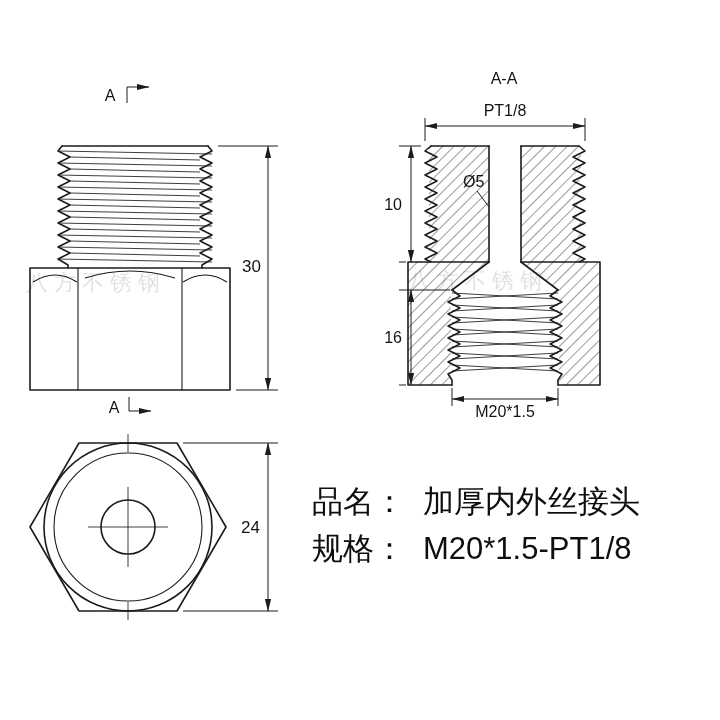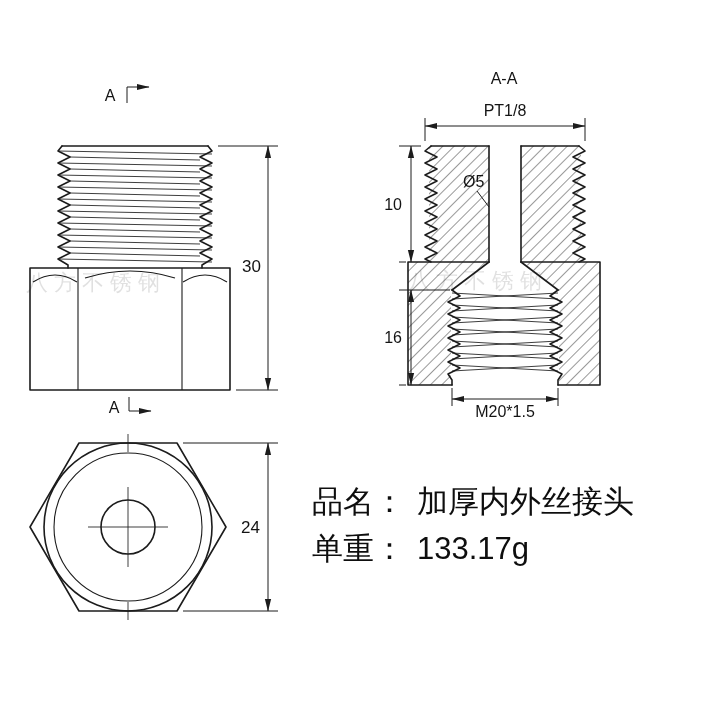--- a/index.html
+++ b/index.html
@@ -12,21 +12,21 @@
   .dim{fill:none;stroke:#1c1c1c;stroke-width:1}
   .hatchp{fill:url(#hatch);stroke:none}
   text.dimtxt{fill:#141414;font-size:16px;font-family:"Liberation Sans",sans-serif}
   text.big{font-size:17px}
   .watermark{position:absolute;z-index:0;font-size:22px;letter-spacing:6px;
              color:rgba(0,0,0,0.12);white-space:nowrap}
   .wm-left{left:26px;top:268px}
   .wm-right{left:408px;top:266px}
   .info{position:absolute;left:312px;top:478px;z-index:2;color:#0e0e0e;
         font-size:31px;line-height:47px;font-weight:500;white-space:nowrap}
-  .info .val{margin-left:12px}
+  .info .val{margin-left:18px}
 </style>
 </head>
 <body>
 
 <div class="watermark wm-left">八方不锈钢</div>
 <div class="watermark wm-right">八方不锈钢</div>
 
 <svg class="draw" width="720" height="720" viewBox="0 0 720 720">
   <defs>
     <marker id="arr" markerWidth="13" markerHeight="8" refX="12.5" refY="4" orient="auto-start-reverse" markerUnits="userSpaceOnUse">
@@ -134,15 +134,15 @@
       <text class="dimtxt big" x="260" y="533" text-anchor="end">24</text>
     </g>
   </g>
 </svg>
 
 <div class="info">
   <div class="info-row">
     <span>品名：</span><span class="val">加厚内外丝接头</span>
   </div>
   <div class="info-row">
-    <span>单重：</span><span class="val">133.17g</span>
+    <span>规格：</span><span class="val">M20*1.5-PT1/8</span>
   </div>
 </div>
 
 </body></html>

